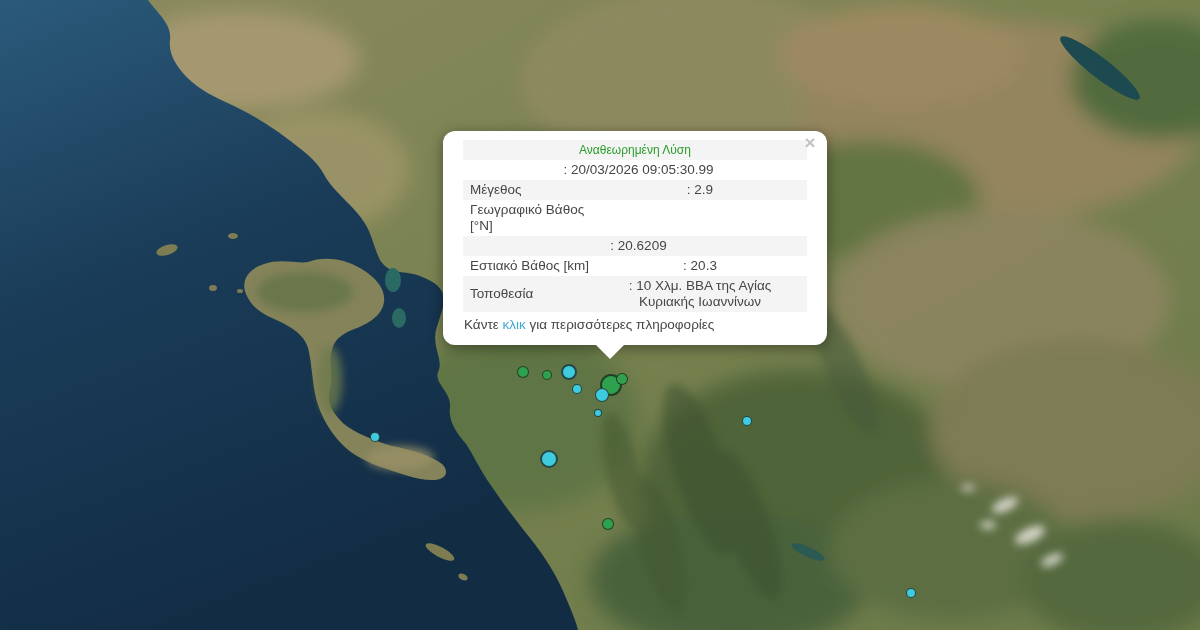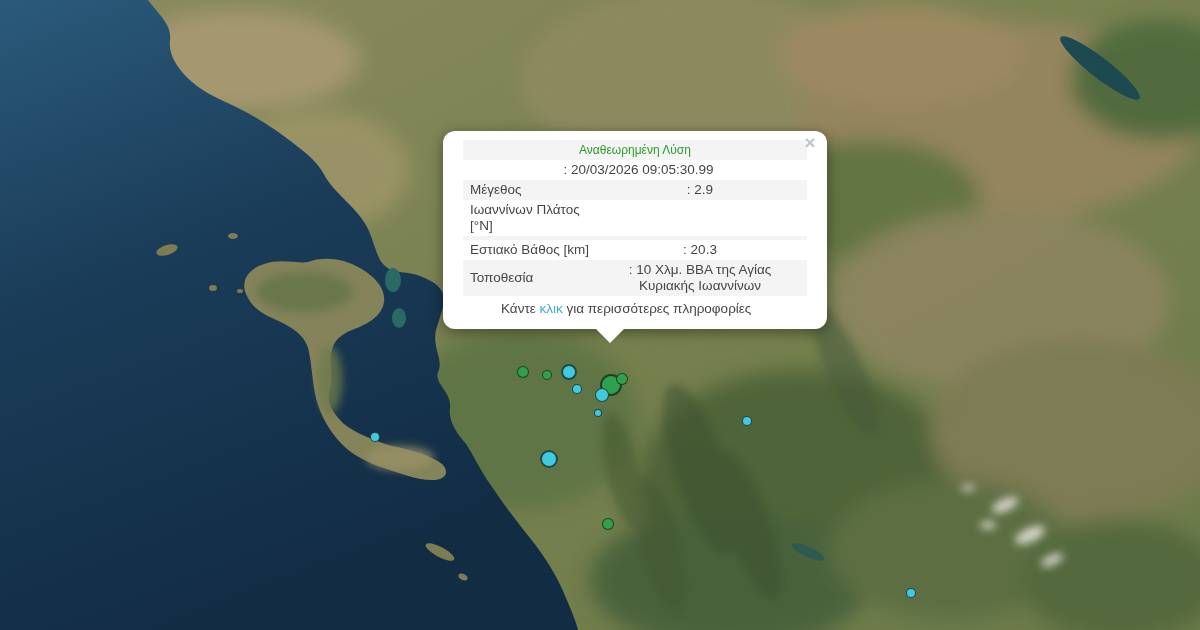--- a/index.html
+++ b/index.html
@@ -19,21 +19,21 @@
   .popup-close{position:absolute;top:3px;right:8px;width:18px;height:18px;
          color:#c3c3c3;font-size:19px;line-height:18px;text-align:center;
          font-weight:bold;cursor:pointer;user-select:none;}
   .ptable{width:100%;}
   .prow{display:flex;align-items:center;padding:2px 7px;}
   .prow.shaded{background:#f4f4f4;}
   .ptitle{justify-content:flex-end;font-size:12px;}
   .ptitle .ptxt{width:100%;text-align:center;}
   .plabel{width:123px;flex:0 0 123px;}
   .pvalue{flex:1;padding-left:7px;text-align:center;}
-  .pfooter{margin-top:5px;padding:0 0 0 1px;margin-left:37px;}
+  .pfooter{margin-top:5px;padding:0 0 0 1px;}
   .plink{cursor:pointer;}
 </style>
 </head>
 <body>
 
 <div id="stage">
 
   <svg id="map-svg" viewBox="0 0 1200 630" xmlns="http://www.w3.org/2000/svg">
     <defs>
       <linearGradient id="landg" x1="0" y1="0" x2="1" y2="1">
@@ -155,23 +155,24 @@
       </div>
       <div id="popup-rows">
           <div class="prow">
             <div class="pvalue">: 20/03/2026 09:05:30.99</div>
           </div>
           <div class="prow shaded">
             <div class="plabel">Μέγεθος</div>
             <div class="pvalue">: 2.9</div>
           </div>
           <div class="prow">
-            <div class="plabel">Ιωαννίνων Πλάτος [°N]</div>
+            <div class="plabel">Γεωγραφικό Βάθος [°N]</div>
           </div>
           <div class="prow shaded">
+            <div class="pvalue">: 20.6209</div>
           </div>
           <div class="prow">
             <div class="plabel">Εστιακό Βάθος [km]</div>
             <div class="pvalue">: 20.3</div>
           </div>
           <div class="prow shaded">
             <div class="plabel">Τοποθεσία</div>
             <div class="pvalue">: 10 Χλμ. ΒΒΑ της Αγίας Κυριακής Ιωαννίνων</div>
           </div>
         </div>

